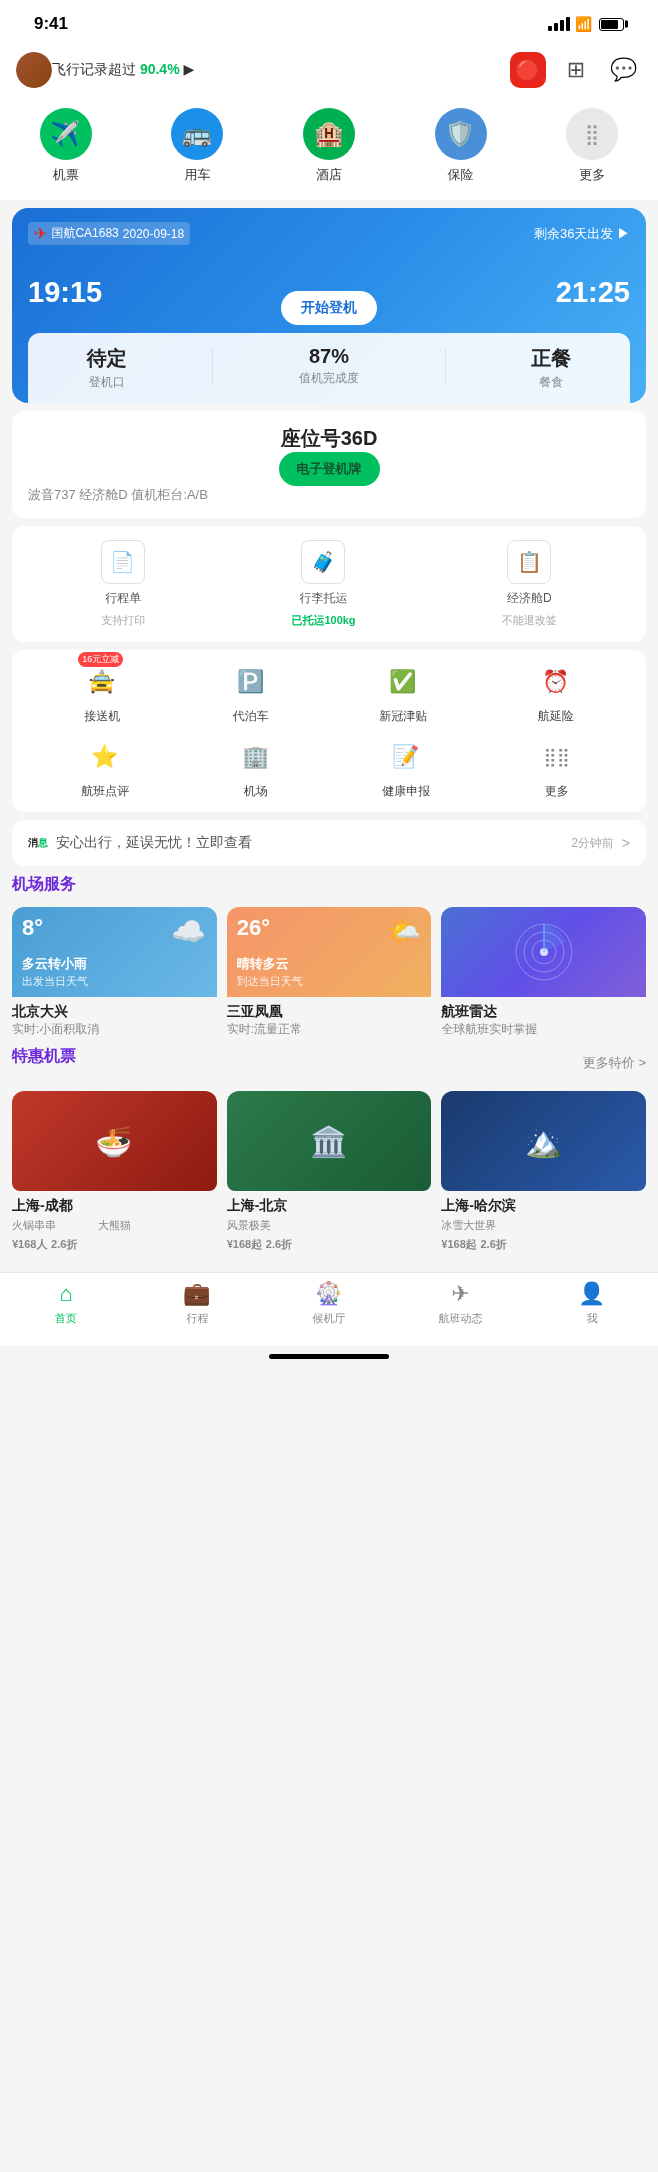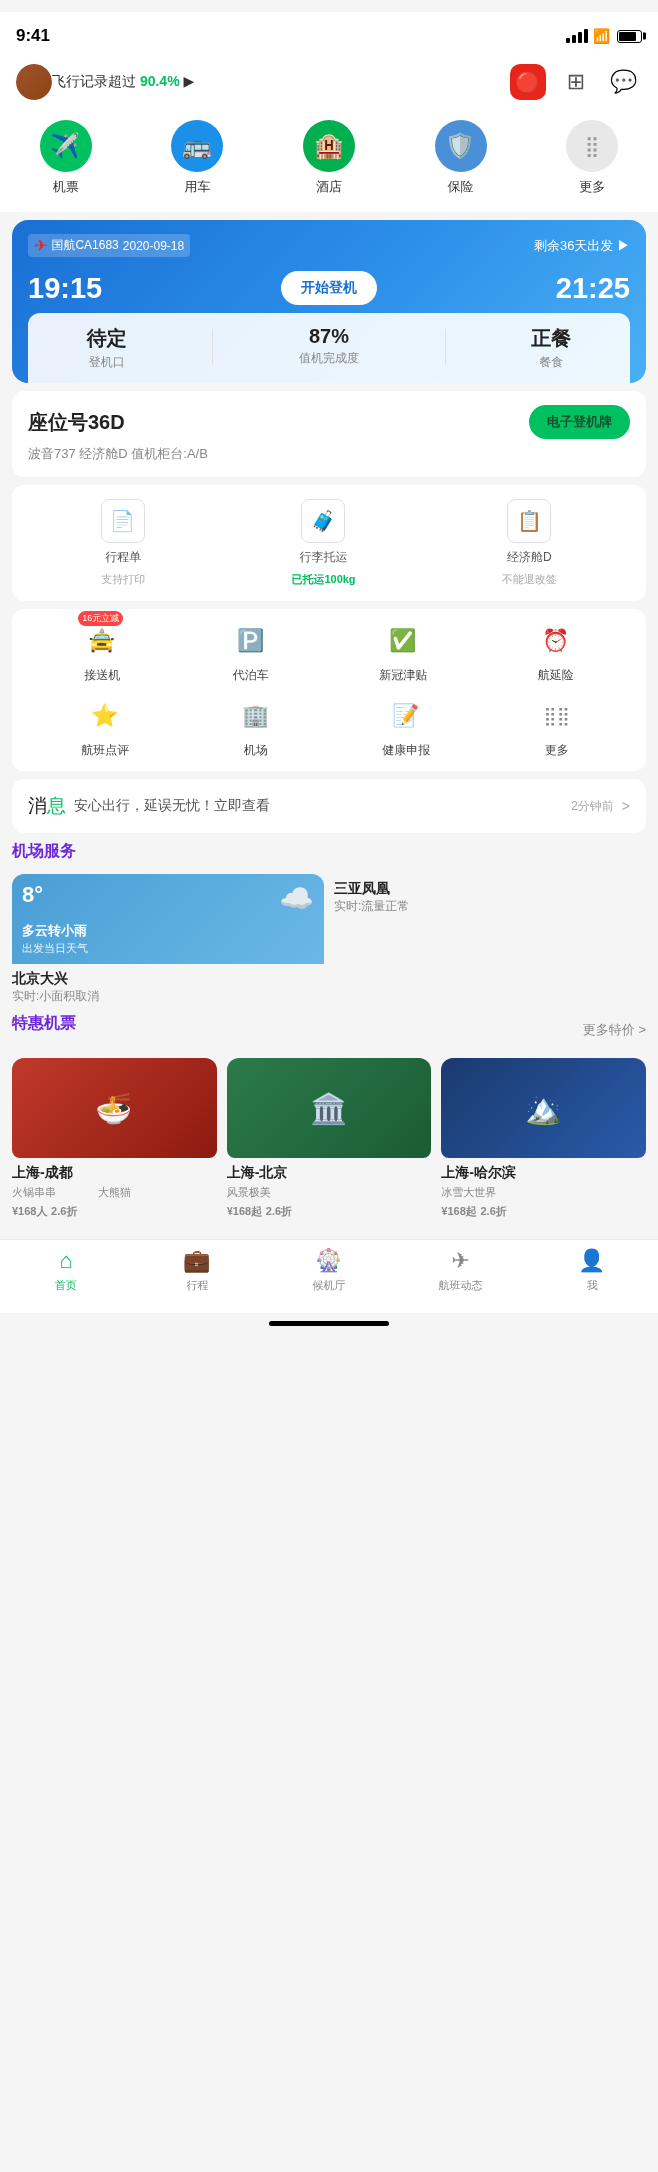--- a/index.html
+++ b/index.html
@@ -9,23 +9,22 @@
       background: #f5f5f5;
       width: 658px;
       min-height: 2172px;
       overflow-x: hidden;
     }
     .status-bar {
       background: #fff;
       display: flex;
       justify-content: space-between;
       align-items: center;
-      padding: 12px 16px 8px;
+      padding: 12px 34px 8px;
       height: 44px;
-      margin-top: 12px;
     }
     .status-time { font-weight: 700; font-size: 17px; }
     .status-icons { display: flex; gap: 6px; align-items: center; }
     .signal-bars { display: flex; gap: 2px; align-items: flex-end; }
     .bar { width: 4px; background: #000; border-radius: 1px; }
     .b1 { height: 5px; }
     .b2 { height: 8px; }
     .b3 { height: 11px; }
     .b4 { height: 14px; }
     .wifi-icon { font-size: 14px; }
@@ -114,20 +113,21 @@
     }
     .time-big { font-size: 29px; font-weight: 700; line-height: 1; }
     .boarding-btn {
       background: white;
       color: #1a6fd4;
       border-radius: 20px;
       padding: 8px 20px;
       font-size: 14px;
       font-weight: 600;
       border: none;
+      margin-top: 32px;
     }
     .airports {
       display: flex; justify-content: space-between;
       font-size: 13px; color: rgba(255,255,255,0.85);
       margin-bottom: 14px;
     }
 
     
     .stats-row {
       background: rgba(255,255,255,0.9);
@@ -155,21 +155,21 @@
 
     
     .seat-card {
       background: white;
       margin: 8px 12px;
       border-radius: 12px;
       padding: 14px 16px;
     }
     .seat-header {
       display: flex; align-items: center; justify-content: space-between;
-      margin-bottom: 6px;
+      flex-direction: column;
     }
     .seat-number { font-size: 20px; font-weight: 700; color: #222; }
     .boarding-pass-btn {
       background: #00c060;
       color: #14532d;
       border: none;
       border-radius: 20px;
       padding: 8px 18px;
       font-size: 13px;
       font-weight: 600;
@@ -225,21 +225,21 @@
     
     .msg-bar {
       background: white;
       margin: 8px 12px;
       border-radius: 12px;
       padding: 14px 16px;
       display: flex; align-items: center; gap: 8px;
       font-size: 14px; color: #333;
     }
     .msg-label {
-      font-weight: 400; color: #222; font-size: 19px;
+      font-weight: 700; color: #222; font-size: 10px;
     }
     .msg-label span { color: #00c060; }
     .msg-content { flex: 1; color: #555; }
     .msg-time { color: #aaa; font-size: 12px; }
     .msg-arrow { color: #aaa; }
 
     
     .section {
       margin: 8px 12px;
     }
@@ -530,24 +530,44 @@
         <span class="weather-temp">8°</span>
         <span class="weather-icon">☁️</span>
         <span class="weather-desc">多云转小雨</span>
         <span class="weather-sub">出发当日天气</span>
       </div>
       <div class="airport-card-label">北京大兴</div>
       <div class="airport-card-sub">实时:小面积取消</div>
     </div>
 
     <div class="airport-card">
+      <div class="airport-card-img weather-card-bg-2">
+        <span class="weather-temp">26°</span>
+        <span class="weather-icon">🌤️</span>
+        <span class="weather-desc">晴转多云</span>
+        <span class="weather-sub">到达当日天气</span>
+      </div>
       <div class="airport-card-label">三亚凤凰</div>
       <div class="airport-card-sub">实时:流量正常</div>
     </div>
 
+    <div class="airport-card">
+      <div class="airport-card-img radar-card-bg">
+        <svg class="radar-circle" viewBox="0 0 60 60">
+          <circle cx="30" cy="30" r="28" fill="none" stroke="rgba(255,255,255,0.3)" stroke-width="1"></circle>
+          <circle cx="30" cy="30" r="20" fill="none" stroke="rgba(255,255,255,0.3)" stroke-width="1"></circle>
+          <circle cx="30" cy="30" r="12" fill="none" stroke="rgba(255,255,255,0.3)" stroke-width="1"></circle>
+          <circle cx="30" cy="30" r="4" fill="rgba(255,255,255,0.8)"></circle>
+          <line x1="30" y1="30" x2="30" y2="2" stroke="rgba(100,200,255,0.7)" stroke-width="1.5"></line>
+          <path d="M30 30 L52 20 A28 28 0 0 0 30 2 Z" fill="rgba(100,200,255,0.15)"></path>
+        </svg>
+      </div>
+      <div class="airport-card-label">航班雷达</div>
+      <div class="airport-card-sub">全球航班实时掌握</div>
+    </div>
   </div>
 </div>
 
 <div class="section">
   <div class="section-header">
     <span class="section-title">特惠机票</span>
     <span class="more-link">更多特价 &gt;</span>
   </div>
   <div class="ticket-cards">
 

